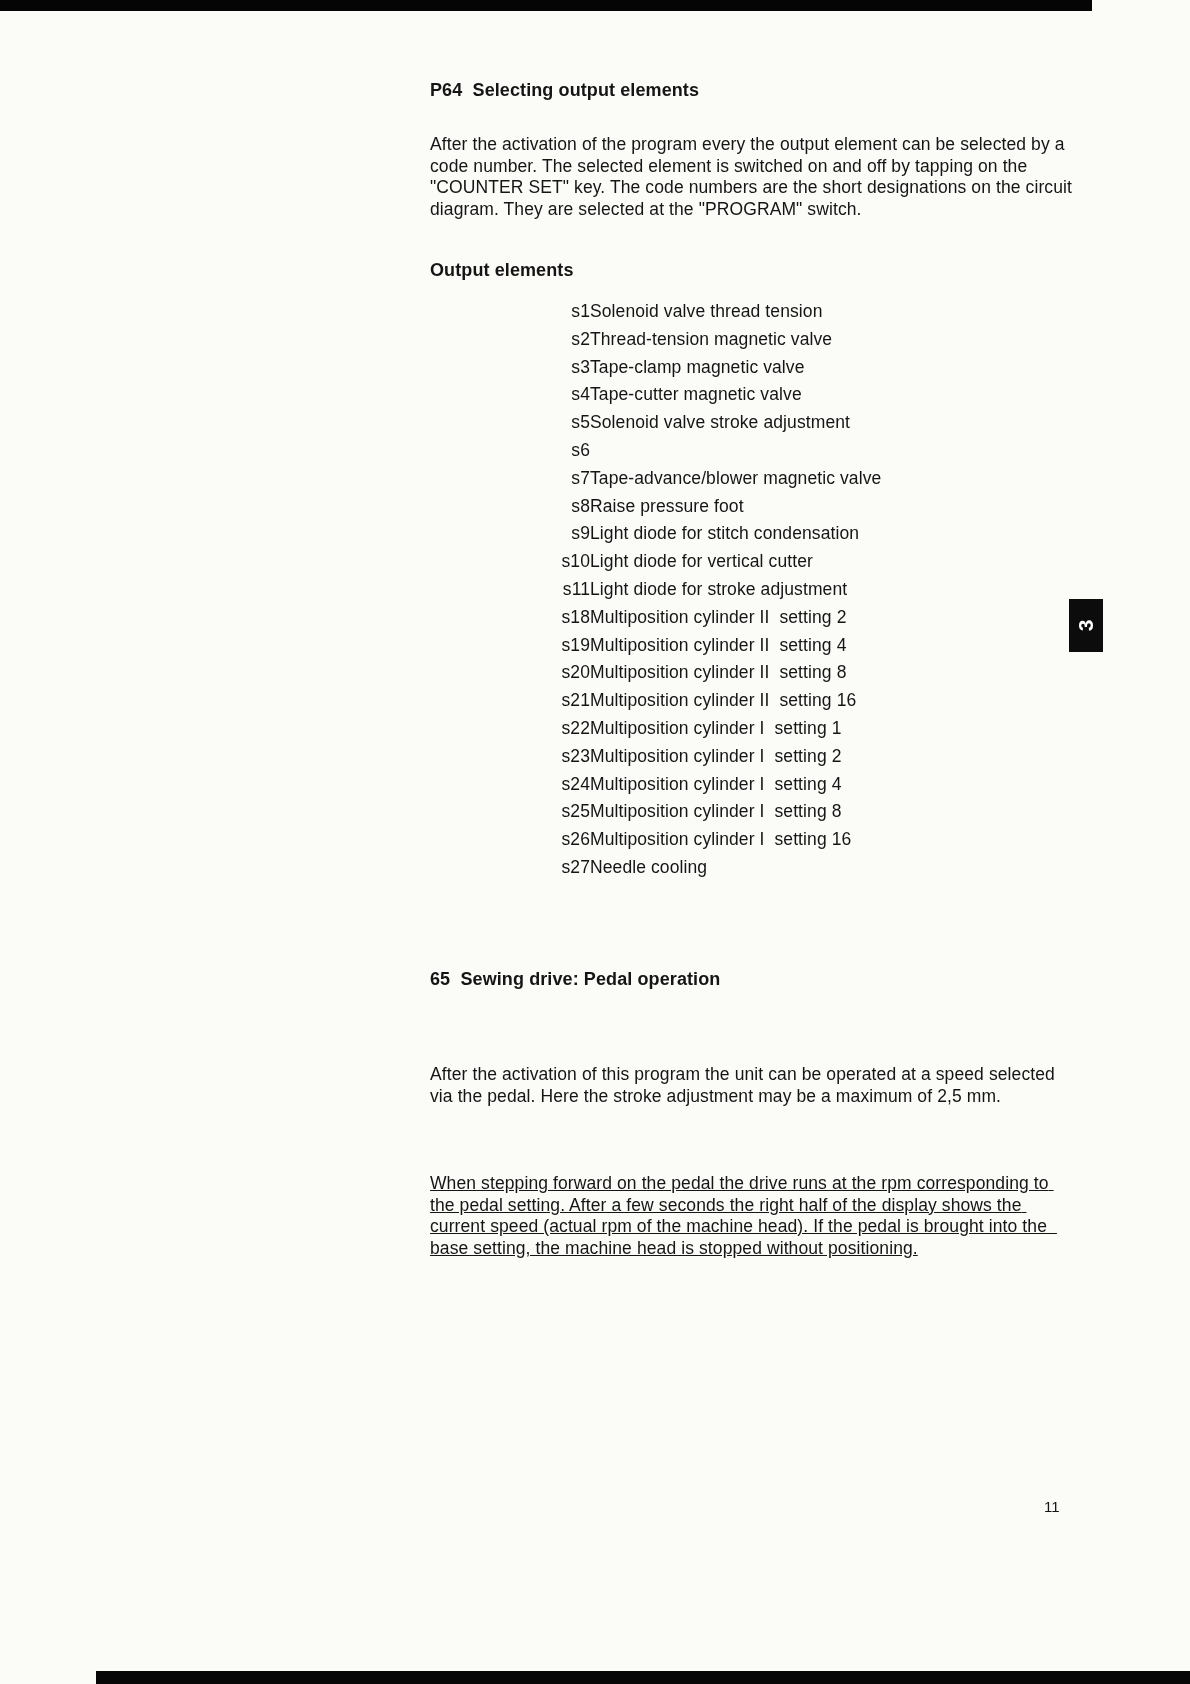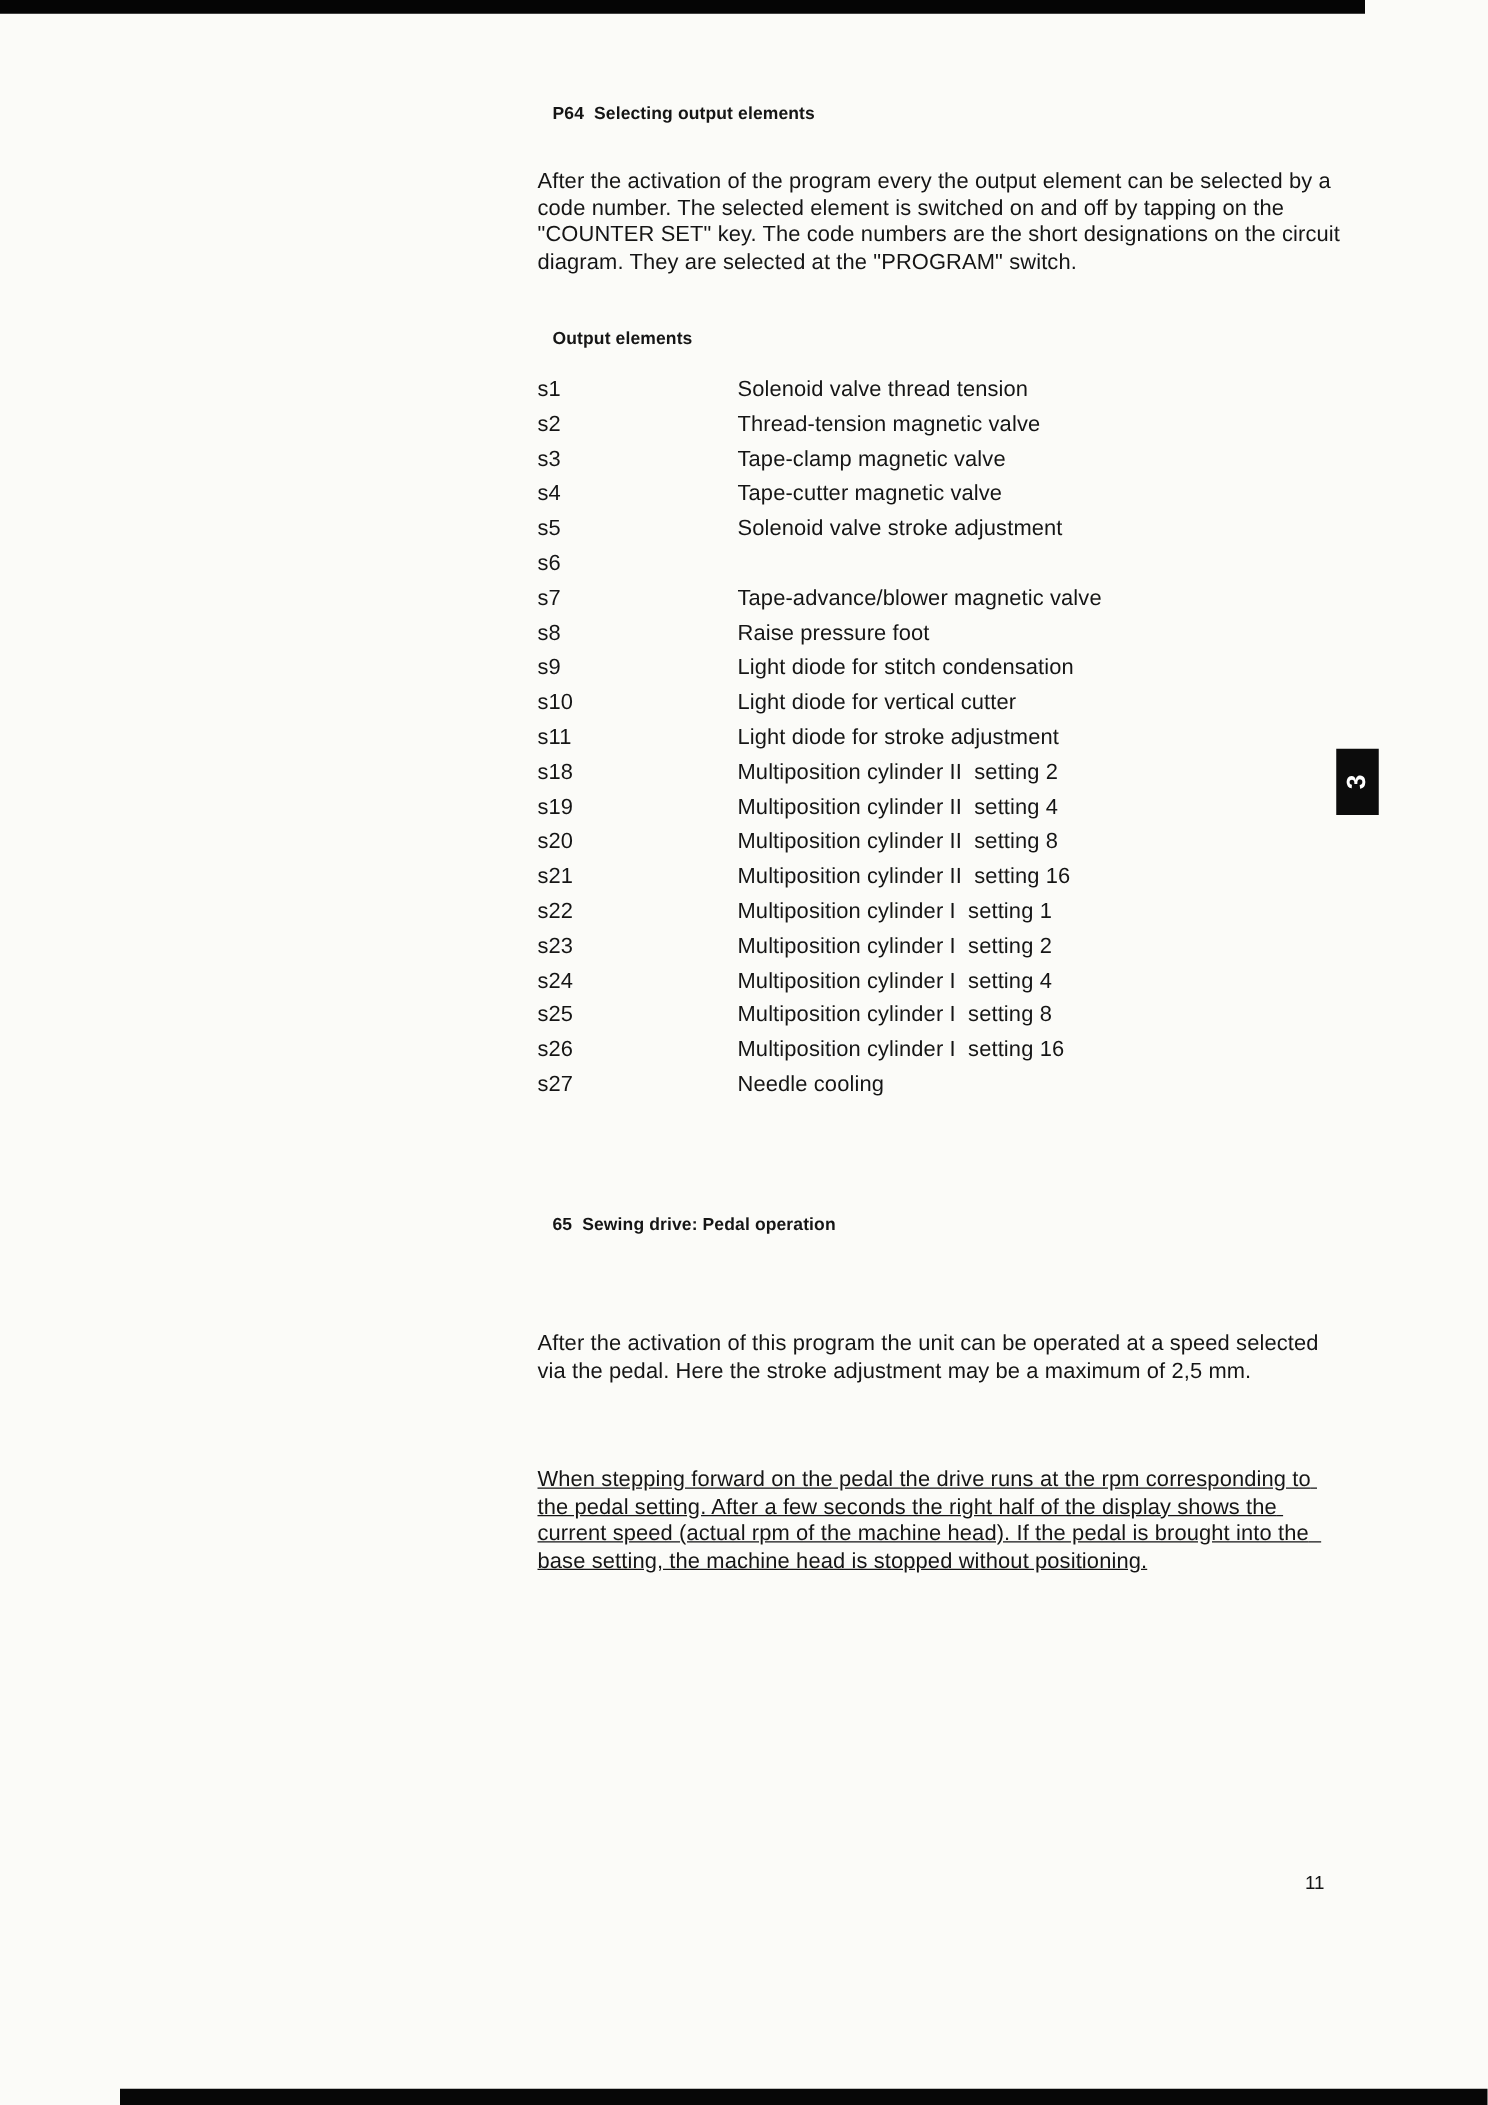--- a/index.html
+++ b/index.html
@@ -28,35 +28,35 @@
     position: absolute;
     left: 430px;
     width: 648px;
     font-size: 17.5px;
     line-height: 21.5px;
     letter-spacing: 0.1px;
     white-space: pre-wrap;
   }
   .heading {
     font-weight: bold;
-    font-size: 14px;
+    font-size: 18px;
     white-space: pre-wrap;
-    margin-left: 12px;
   }
   .para { margin: 0; }
   .para + .para { margin-top: 23px; text-decoration: underline; }
   .elements-table { line-height: normal; white-space: normal; }
   .el-row {
     display: flex;
     height: 27.8px;
     align-items: flex-start;
   }
   .el-code {
     width: 160px;
     flex: 0 0 160px;
+    text-align: right;
   }
   .el-desc {
     flex: 1;
     white-space: pre-wrap;
   }
   .side-tab {
     position: absolute;
     left: 1069px;
     top: 599px;
     width: 34px;

